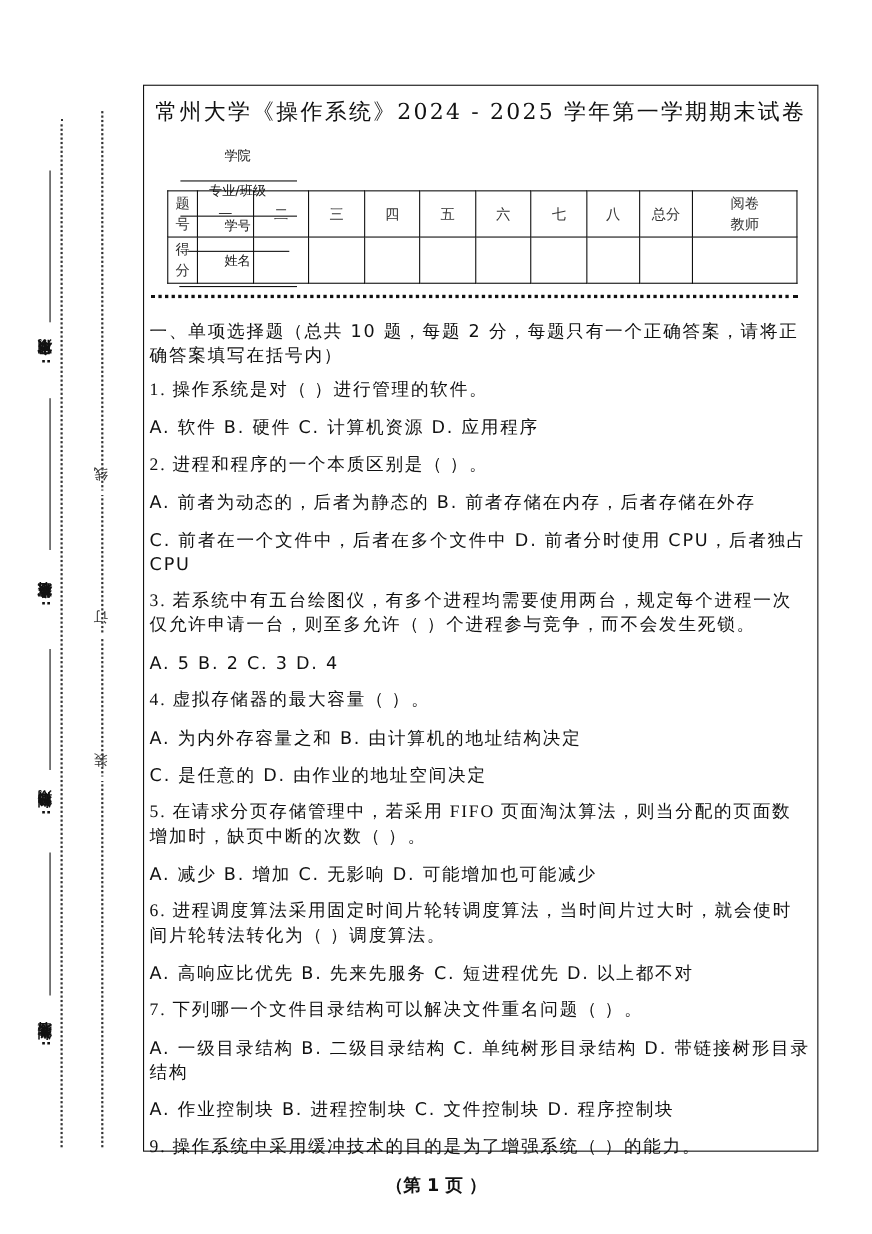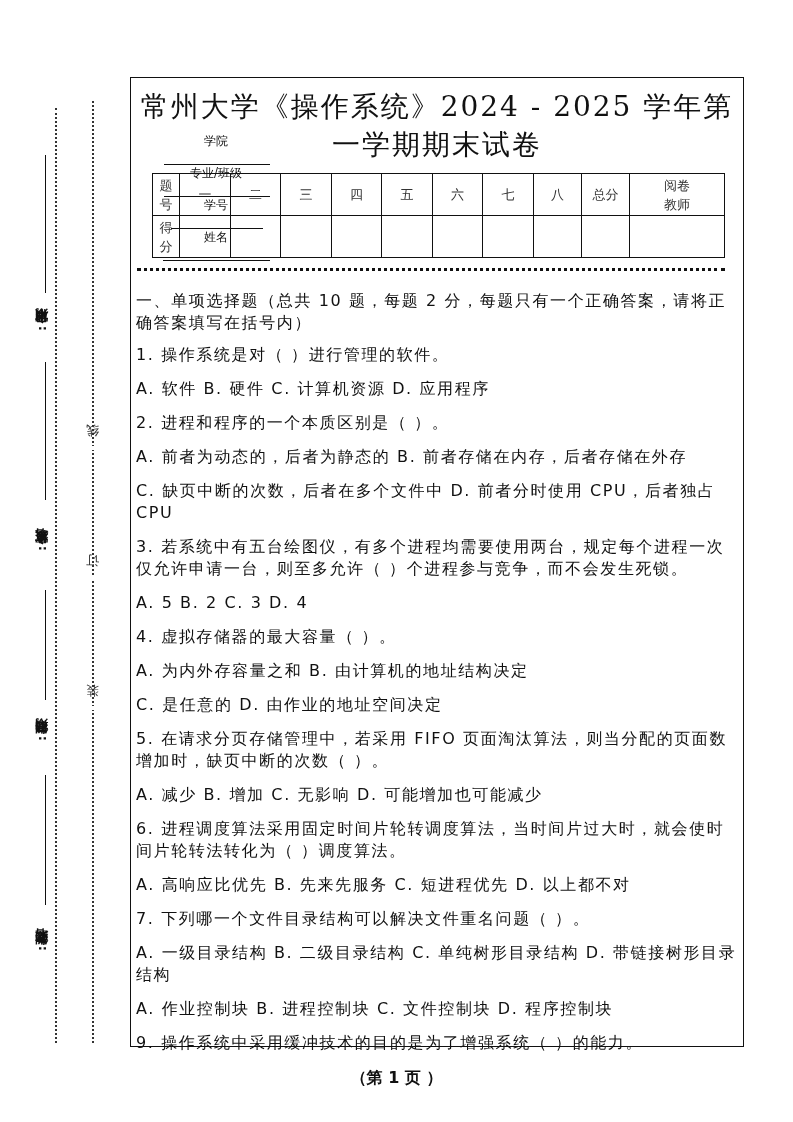--- a/index.html
+++ b/index.html
@@ -23,21 +23,21 @@
     position: absolute; left: 84px; width: 18px; background: #fff;
     font-size: 13px; color: #333; writing-mode: vertical-rl; transform: rotate(180deg);
     text-align: center; padding: 2px 0;
   }
   .frame {
     position: absolute; left: 130px; top: 77px; width: 614px; height: 970px;
     border: 1.5px solid #111; box-sizing: border-box;
   }
   .title {
     position: absolute; left: 0; right: 0; top: 10px; text-align: center;
-    font-size: 28px; letter-spacing: 2px;
+    font-size: 20px; letter-spacing: 2px;
     font-family: "DejaVu Serif", "Liberation Serif", serif;
   }
   .info-row {
     position: absolute; left: 32px; top: 55px; font-size: 12px; display: flex; align-items: center; flex-direction: column;
   }
   .info-row .fl { margin-right: 1px; }
   .info-row .ul { display: inline-block; border-bottom: 1px solid #111; height: 14px; }
   table.score {
     position: absolute; left: 21px; top: 95px; border-collapse: collapse;
     font-size: 13px; color: #333;
@@ -50,21 +50,21 @@
     position: absolute; left: 6px; right: 18px; top: 190px; height: 0;
     border-top: 3px dotted #111;
   }
   .content {
     position: absolute; left: 5px; right: 6px; top: 212px;
     font-family: "DejaVu Sans", "Liberation Sans", sans-serif; font-size: 16px;
     letter-spacing: 1.6px;
   }
   .content p { margin: 0; }
   .section-head { line-height: 22px; margin-bottom: 10px !important; }
-  .q { line-height: 22px; margin-bottom: 12px !important; }
+  .q { line-height: 22px; margin-bottom: 12px !important; font-family: Liberation Serif, serif; }
   .opt { line-height: 22px; margin-bottom: 12px !important; }
   .page-footer {
     position: absolute; left: 0; right: 0; top: 1068px; text-align: center;
     font-family: "DejaVu Sans", "Liberation Sans", sans-serif; font-weight: bold; font-size: 16px;
   }
 </style>
 </head>
 <body>
 
 <div class="margin-dots d1"></div>
@@ -143,21 +143,21 @@
   <div class="dotsep"></div>
 
   <div class="content">
     <p class="section-head">一、单项选择题（总共 10 题，每题 2 分，每题只有一个正确答案，请将正确答案填写在括号内）</p>
 
     <p class="q">1. 操作系统是对（  ）进行管理的软件。</p>
     <p class="opt">A. 软件  B. 硬件  C. 计算机资源  D. 应用程序</p>
 
     <p class="q">2. 进程和程序的一个本质区别是（  ）。</p>
     <p class="opt">A. 前者为动态的，后者为静态的  B. 前者存储在内存，后者存储在外存</p>
-    <p class="opt">C. 缺页中断的次数，后者在多个文件中  D. 前者分时使用 CPU，后者独占 CPU</p>
+    <p class="opt">C. 前者在一个文件中，后者在多个文件中  D. 前者分时使用 CPU，后者独占 CPU</p>
 
     <p class="q">3. 若系统中有五台绘图仪，有多个进程均需要使用两台，规定每个进程一次仅允许申请一台，则至多允许（  ）个进程参与竞争，而不会发生死锁。</p>
     <p class="opt">A. 5  B. 2  C. 3  D. 4</p>
 
     <p class="q">4. 虚拟存储器的最大容量（  ）。</p>
     <p class="opt">A. 为内外存容量之和  B. 由计算机的地址结构决定</p>
     <p class="opt">C. 是任意的  D. 由作业的地址空间决定</p>
 
     <p class="q">5. 在请求分页存储管理中，若采用 FIFO 页面淘汰算法，则当分配的页面数增加时，缺页中断的次数（  ）。</p>
     <p class="opt">A. 减少  B. 增加  C. 无影响  D. 可能增加也可能减少</p>

